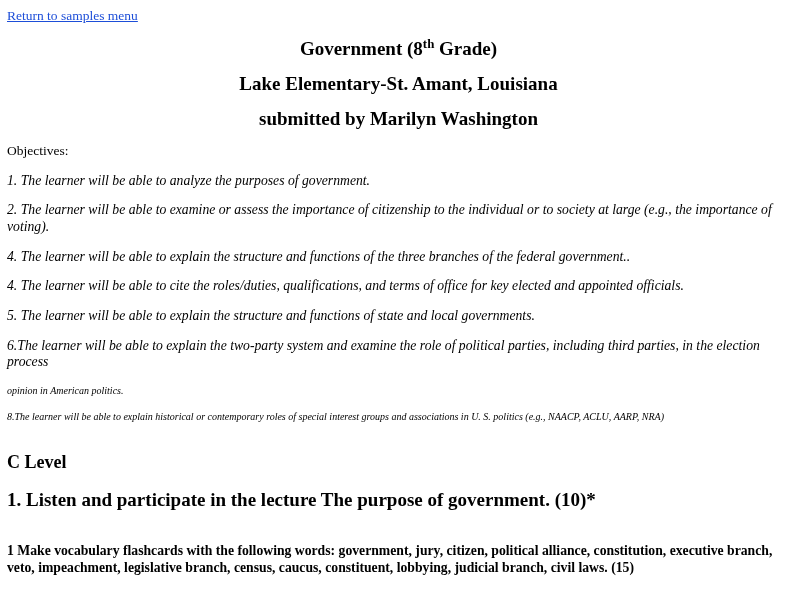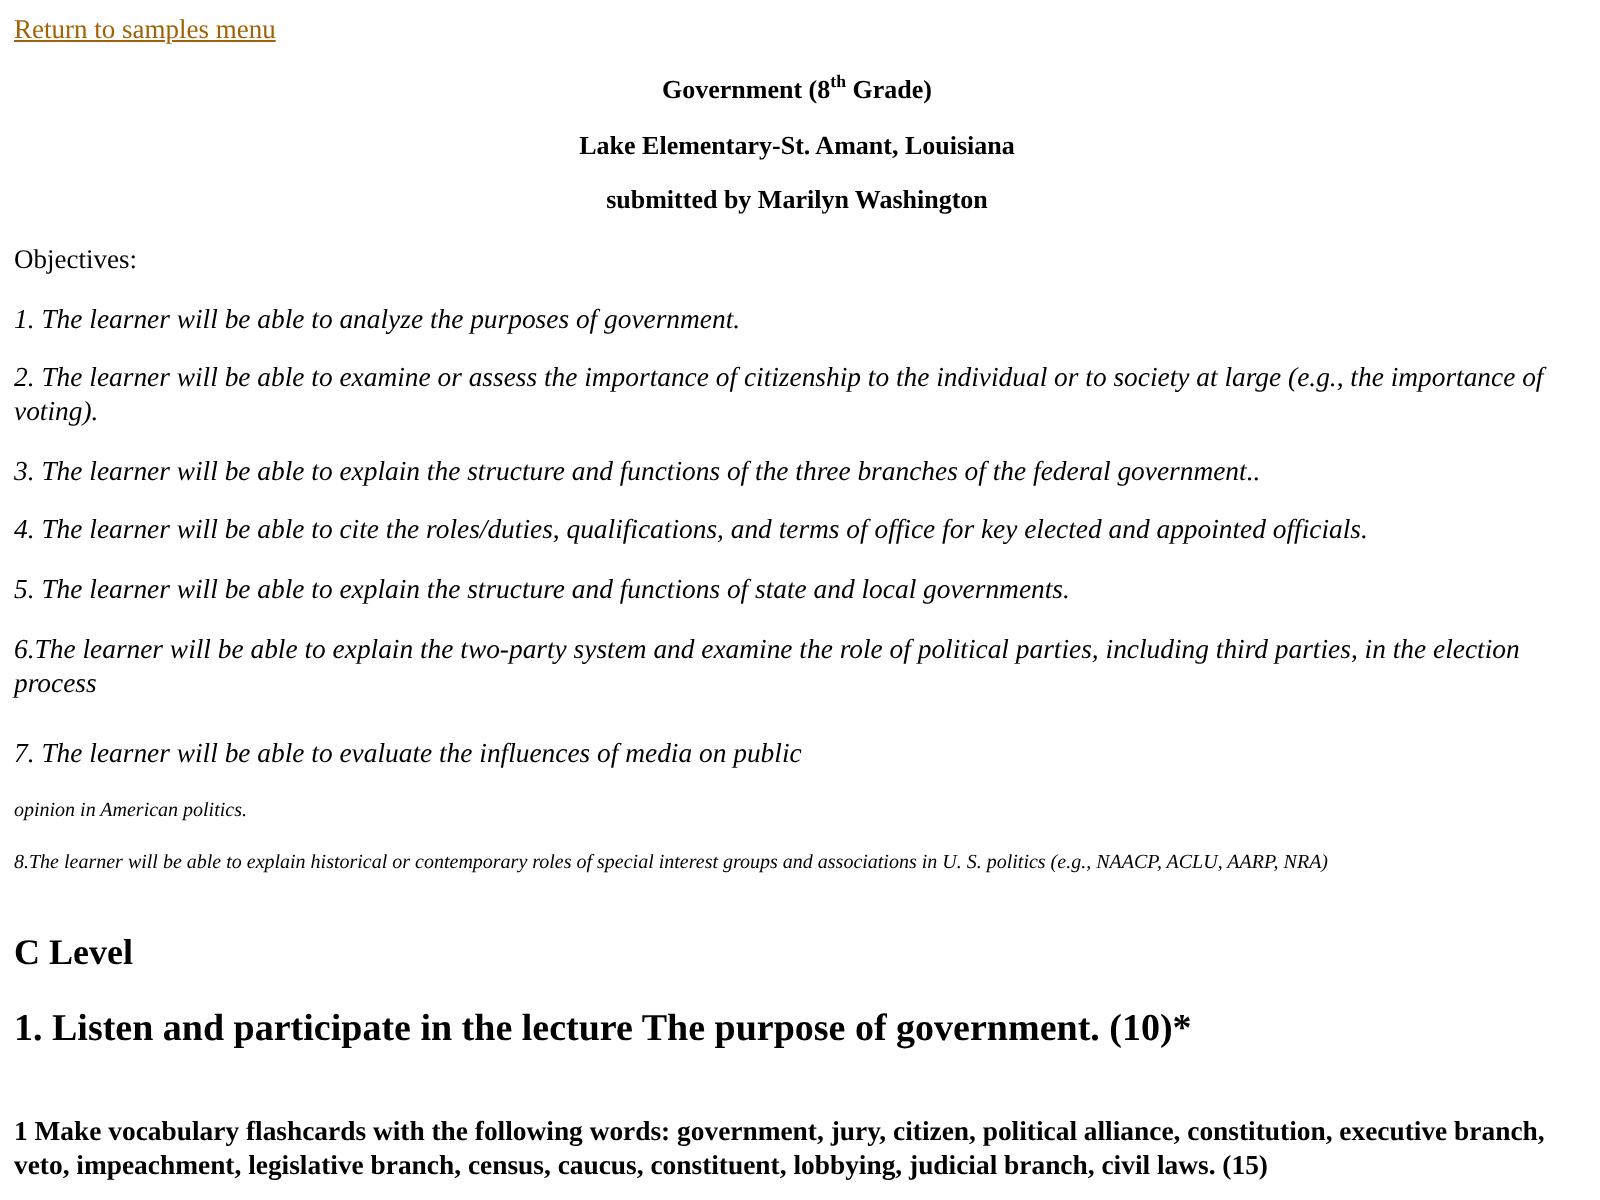--- a/index.html
+++ b/index.html
@@ -30,21 +30,21 @@
     font-size: 13.5px;
     font-family: "Liberation Serif", "DejaVu Serif", serif;
   }
   .title-block {
     text-align: center;
     margin-top: 14px;
   }
   .title-block p {
     margin: 0 0 13px 0;
     font-weight: bold;
-    font-size: 13px;
+    font-size: 19px;
     line-height: 1.15;
   }
   .title-block sup {
     font-size: 0.68em;
     vertical-align: super;
     line-height: 0;
   }
   .objectives-label {
     margin: 14px 0 0 0;
     font-size: 13.5px;
@@ -86,38 +86,37 @@
     font-size: 13.7px;
     line-height: 1.25;
   }
 </style>
 </head>
 <body>
 
 <div class="page">
 
   <p class="nav-link-row">
-    <a class="return-link" href="#" style="color: #a16207;">Return to samples menu</a>
+    <a class="return-link" href="#" style="color: #1d4ed8;">Return to samples menu</a>
   </p>
 
   <div class="title-block">
     <p><span>Government (8</span><sup>th</sup><span> Grade)</span></p>
     <p>Lake Elementary-St. Amant, Louisiana</p>
     <p>submitted by Marilyn Washington</p>
   </div>
 
   <p class="objectives-label">Objectives:</p>
 
   <p class="obj">1. The learner will be able to analyze the purposes of government.</p>
   <p class="obj">2. The learner will be able to examine or assess the importance of citizenship to the individual or to society at large (e.g., the importance of voting).</p>
-  <p class="obj">3. The learner will be able to explain the structure and functions of the three branches of the federal government..</p>
+  <p class="obj">4. The learner will be able to explain the structure and functions of the three branches of the federal government..</p>
   <p class="obj">4. The learner will be able to cite the roles/duties, qualifications, and terms of office for key elected and appointed officials.</p>
   <p class="obj">5. The learner will be able to explain the structure and functions of state and local governments.</p>
   <p class="obj">6.The learner will be able to explain the two-party system and examine the role of political parties, including third parties, in the election process</p>
-  <p class="obj-solo">7. The learner will be able to evaluate the influences of media on public</p>
   <p class="obj-cont">opinion in American politics.</p>
   <p class="obj-cont">8.The learner will be able to explain historical or contemporary roles of special interest groups and associations in U. S. politics (e.g., NAACP, ACLU, AARP, NRA)</p>
 
   <p class="level-head">C Level</p>
 
   <p class="task">1. Listen and participate in the lecture The purpose of government. (10)*</p>
   <p class="task-last">1 Make vocabulary flashcards with the following words: government, jury, citizen, political alliance, constitution, executive branch, veto, impeachment, legislative branch, census, caucus, constituent, lobbying, judicial branch, civil laws. (15)</p>
 
 </div>
 

